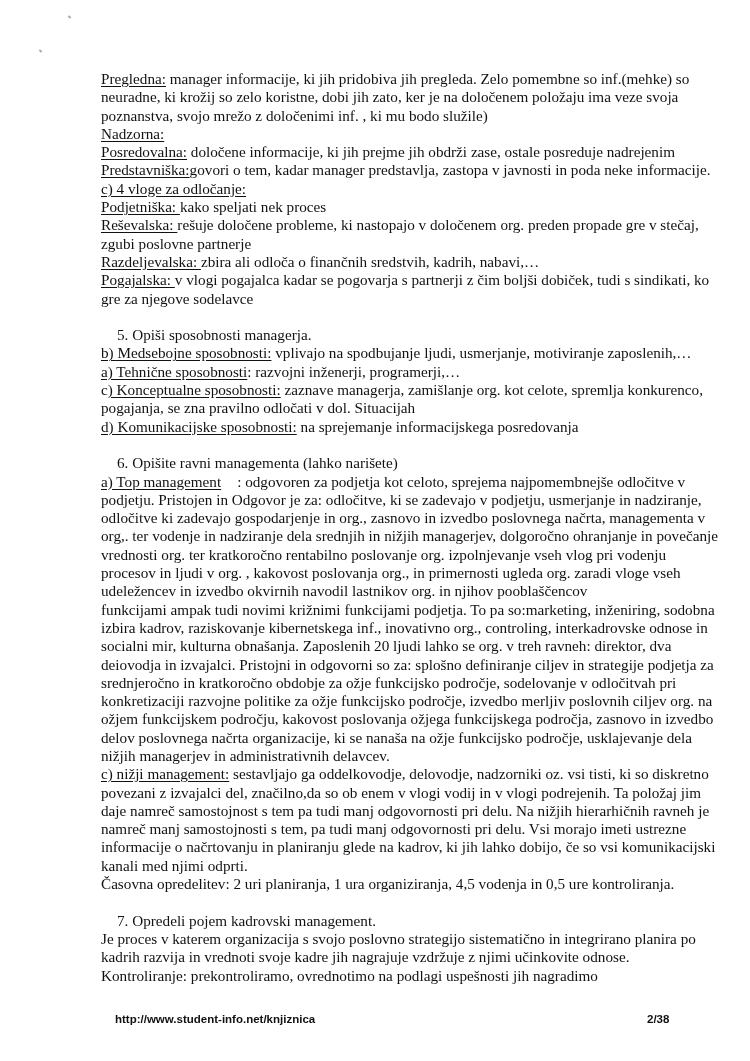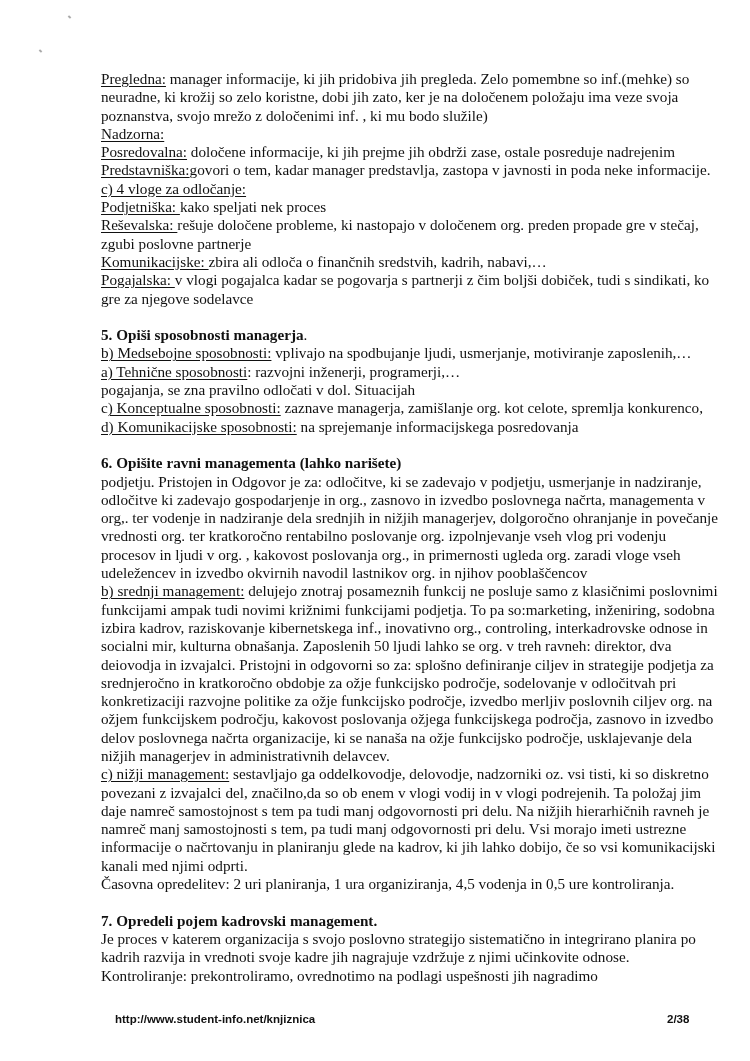--- a/index.html
+++ b/index.html
@@ -6,29 +6,29 @@
   body { width: 750px; height: 1061px; position: relative; overflow: hidden; }
   .page { position: absolute; left: 16px; top: 0; width: 750px; height: 827px; background: #fff; }
   .speck { position: absolute; width: 3px; height: 2px; background: #aaa; transform: rotate(40deg); }
   .content {
     position: absolute; left: 85px; top: 70px; width: 640px;
     font-family: "Liberation Serif", "DejaVu Serif", serif;
     font-size: 15.2px; line-height: 18.3px; color: #111;
   }
   .line { white-space: nowrap; }
   .u { text-decoration: underline; text-underline-offset: 2px; }
-  .h { font-weight: bold; }
+  .h { font-weight: normal; margin-left: 16px; }
   .gap { height: 18.3px; }
   .footer {
     position: absolute; top: 1013px; left: 89px; width: 580px;
     font-family: "Liberation Sans", "DejaVu Sans", sans-serif;
     font-weight: bold; font-size: 11.5px; color: #111;
   }
   .footer .url { position: absolute; left: 0; top: 0; margin-left: 10px; }
-  .footer .pg { position: absolute; left: 542px; top: 0; margin-left: 20px; }
+  .footer .pg { position: absolute; left: 542px; top: 0; }
 </style>
 </head>
 <body>
 
 <div class="page">
   <div class="speck" style="left:52px;top:16px;"></div>
   <div class="speck" style="left:23px;top:50px;"></div>
 
   <div class="content">
 
@@ -36,47 +36,47 @@
     <div class="line">neuradne, ki krožij so zelo koristne, dobi jih zato, ker je na določenem položaju ima veze svoja</div>
     <div class="line">poznanstva, svojo mrežo z določenimi inf. , ki mu bodo služile)</div>
     <div class="line"><span class="u">Nadzorna:</span></div>
     <div class="line"><span class="u">Posredovalna:</span><span> določene informacije, ki jih prejme jih obdrži zase, ostale posreduje nadrejenim</span></div>
     <div class="line"><span class="u">Predstavniška:</span><span>govori o tem, kadar manager predstavlja, zastopa v javnosti in poda neke informacije.</span></div>
 
     <div class="line"><span class="u">c) 4 vloge za odločanje:</span></div>
     <div class="line"><span class="u">Podjetniška: </span><span>kako speljati nek proces</span></div>
     <div class="line"><span class="u">Reševalska: </span><span>rešuje določene probleme, ki nastopajo v določenem org. preden propade gre v stečaj,</span></div>
     <div class="line">zgubi poslovne partnerje</div>
-    <div class="line"><span class="u">Komunikacijske: </span><span>zbira ali odloča o finančnih sredstvih, kadrih, nabavi,…</span></div>
+    <div class="line"><span class="u">Razdeljevalska: </span><span>zbira ali odloča o finančnih sredstvih, kadrih, nabavi,…</span></div>
     <div class="line"><span class="u">Pogajalska: </span><span>v vlogi pogajalca kadar se pogovarja s partnerji z čim boljši dobiček, tudi s sindikati, ko</span></div>
     <div class="line">gre za njegove sodelavce</div>
 
     <div class="gap"></div>
 
     <div class="line"><span class="h">5. Opiši sposobnosti managerja</span><span>.</span></div>
     <div class="line"><span class="u">b) Medsebojne sposobnosti:</span><span> vplivajo na spodbujanje ljudi, usmerjanje, motiviranje zaposlenih,…</span></div>
     <div class="line"><span class="u">a) Tehnične sposobnosti</span><span>: razvojni inženerji, programerji,…</span></div>
+    <div class="line"><span>c</span><span class="u">) Konceptualne sposobnosti:</span><span> zaznave managerja, zamišlanje org. kot celote, spremlja konkurenco,</span></div>
     <div class="line">pogajanja, se zna pravilno odločati v dol. Situacijah</div>
-    <div class="line"><span>c</span><span class="u">) Konceptualne sposobnosti:</span><span> zaznave managerja, zamišlanje org. kot celote, spremlja konkurenco,</span></div>
     <div class="line"><span class="u">d) Komunikacijske sposobnosti:</span><span> na sprejemanje informacijskega posredovanja</span></div>
 
     <div class="gap"></div>
 
     <div class="line h">6. Opišite ravni managementa (lahko narišete)</div>
+    <div class="line"><span class="u">a) Top management</span><span class="h">:</span><span>  odgovoren za podjetja kot celoto, sprejema najpomembnejše odločitve v</span></div>
     <div class="line">podjetju. Pristojen in Odgovor je za: odločitve, ki se zadevajo v podjetju, usmerjanje in nadziranje,</div>
     <div class="line">odločitve ki zadevajo gospodarjenje in org., zasnovo in izvedbo poslovnega načrta, managementa v</div>
     <div class="line">org,. ter vodenje in nadziranje dela srednjih in nižjih managerjev, dolgoročno ohranjanje in povečanje</div>
     <div class="line">vrednosti org. ter kratkoročno rentabilno poslovanje org. izpolnjevanje vseh vlog pri vodenju</div>
     <div class="line">procesov in ljudi v org. , kakovost poslovanja org., in primernosti ugleda org. zaradi vloge vseh</div>
     <div class="line">udeležencev in izvedbo okvirnih navodil lastnikov org. in njihov pooblaščencov</div>
 
-    <div class="line"><span class="u">b) srednji management:</span><span> delujejo znotraj posameznih funkcij ne posluje samo z klasičnimi poslovnimi</span></div>
     <div class="line">funkcijami ampak tudi novimi križnimi funkcijami podjetja. To pa so:marketing, inženiring, sodobna</div>
     <div class="line">izbira kadrov, raziskovanje kibernetskega inf., inovativno org., controling, interkadrovske odnose in</div>
-    <div class="line">socialni mir, kulturna obnašanja. Zaposlenih 50 ljudi lahko se org. v treh ravneh: direktor, dva</div>
+    <div class="line">socialni mir, kulturna obnašanja. Zaposlenih 20 ljudi lahko se org. v treh ravneh: direktor, dva</div>
     <div class="line">deiovodja in izvajalci. Pristojni in odgovorni so za: splošno definiranje ciljev in strategije podjetja za</div>
     <div class="line">srednjeročno in kratkoročno obdobje za ožje funkcijsko področje, sodelovanje v odločitvah pri</div>
     <div class="line">konkretizaciji razvojne politike za ožje funkcijsko področje, izvedbo merljiv poslovnih ciljev org. na</div>
     <div class="line">ožjem funkcijskem področju, kakovost poslovanja ožjega funkcijskega področja, zasnovo in izvedbo</div>
     <div class="line">delov poslovnega načrta organizacije, ki se nanaša na ožje funkcijsko področje, usklajevanje dela</div>
     <div class="line">nižjih managerjev in administrativnih delavcev.</div>
 
     <div class="line"><span class="u">c) nižji management:</span><span> sestavljajo ga oddelkovodje, delovodje, nadzorniki oz. vsi tisti, ki so diskretno</span></div>
     <div class="line">povezani z izvajalci del, značilno,da so ob enem v vlogi vodij in v vlogi podrejenih. Ta položaj jim</div>
     <div class="line">daje namreč samostojnost s tem pa tudi manj odgovornosti pri delu. Na nižjih hierarhičnih ravneh je</div>

